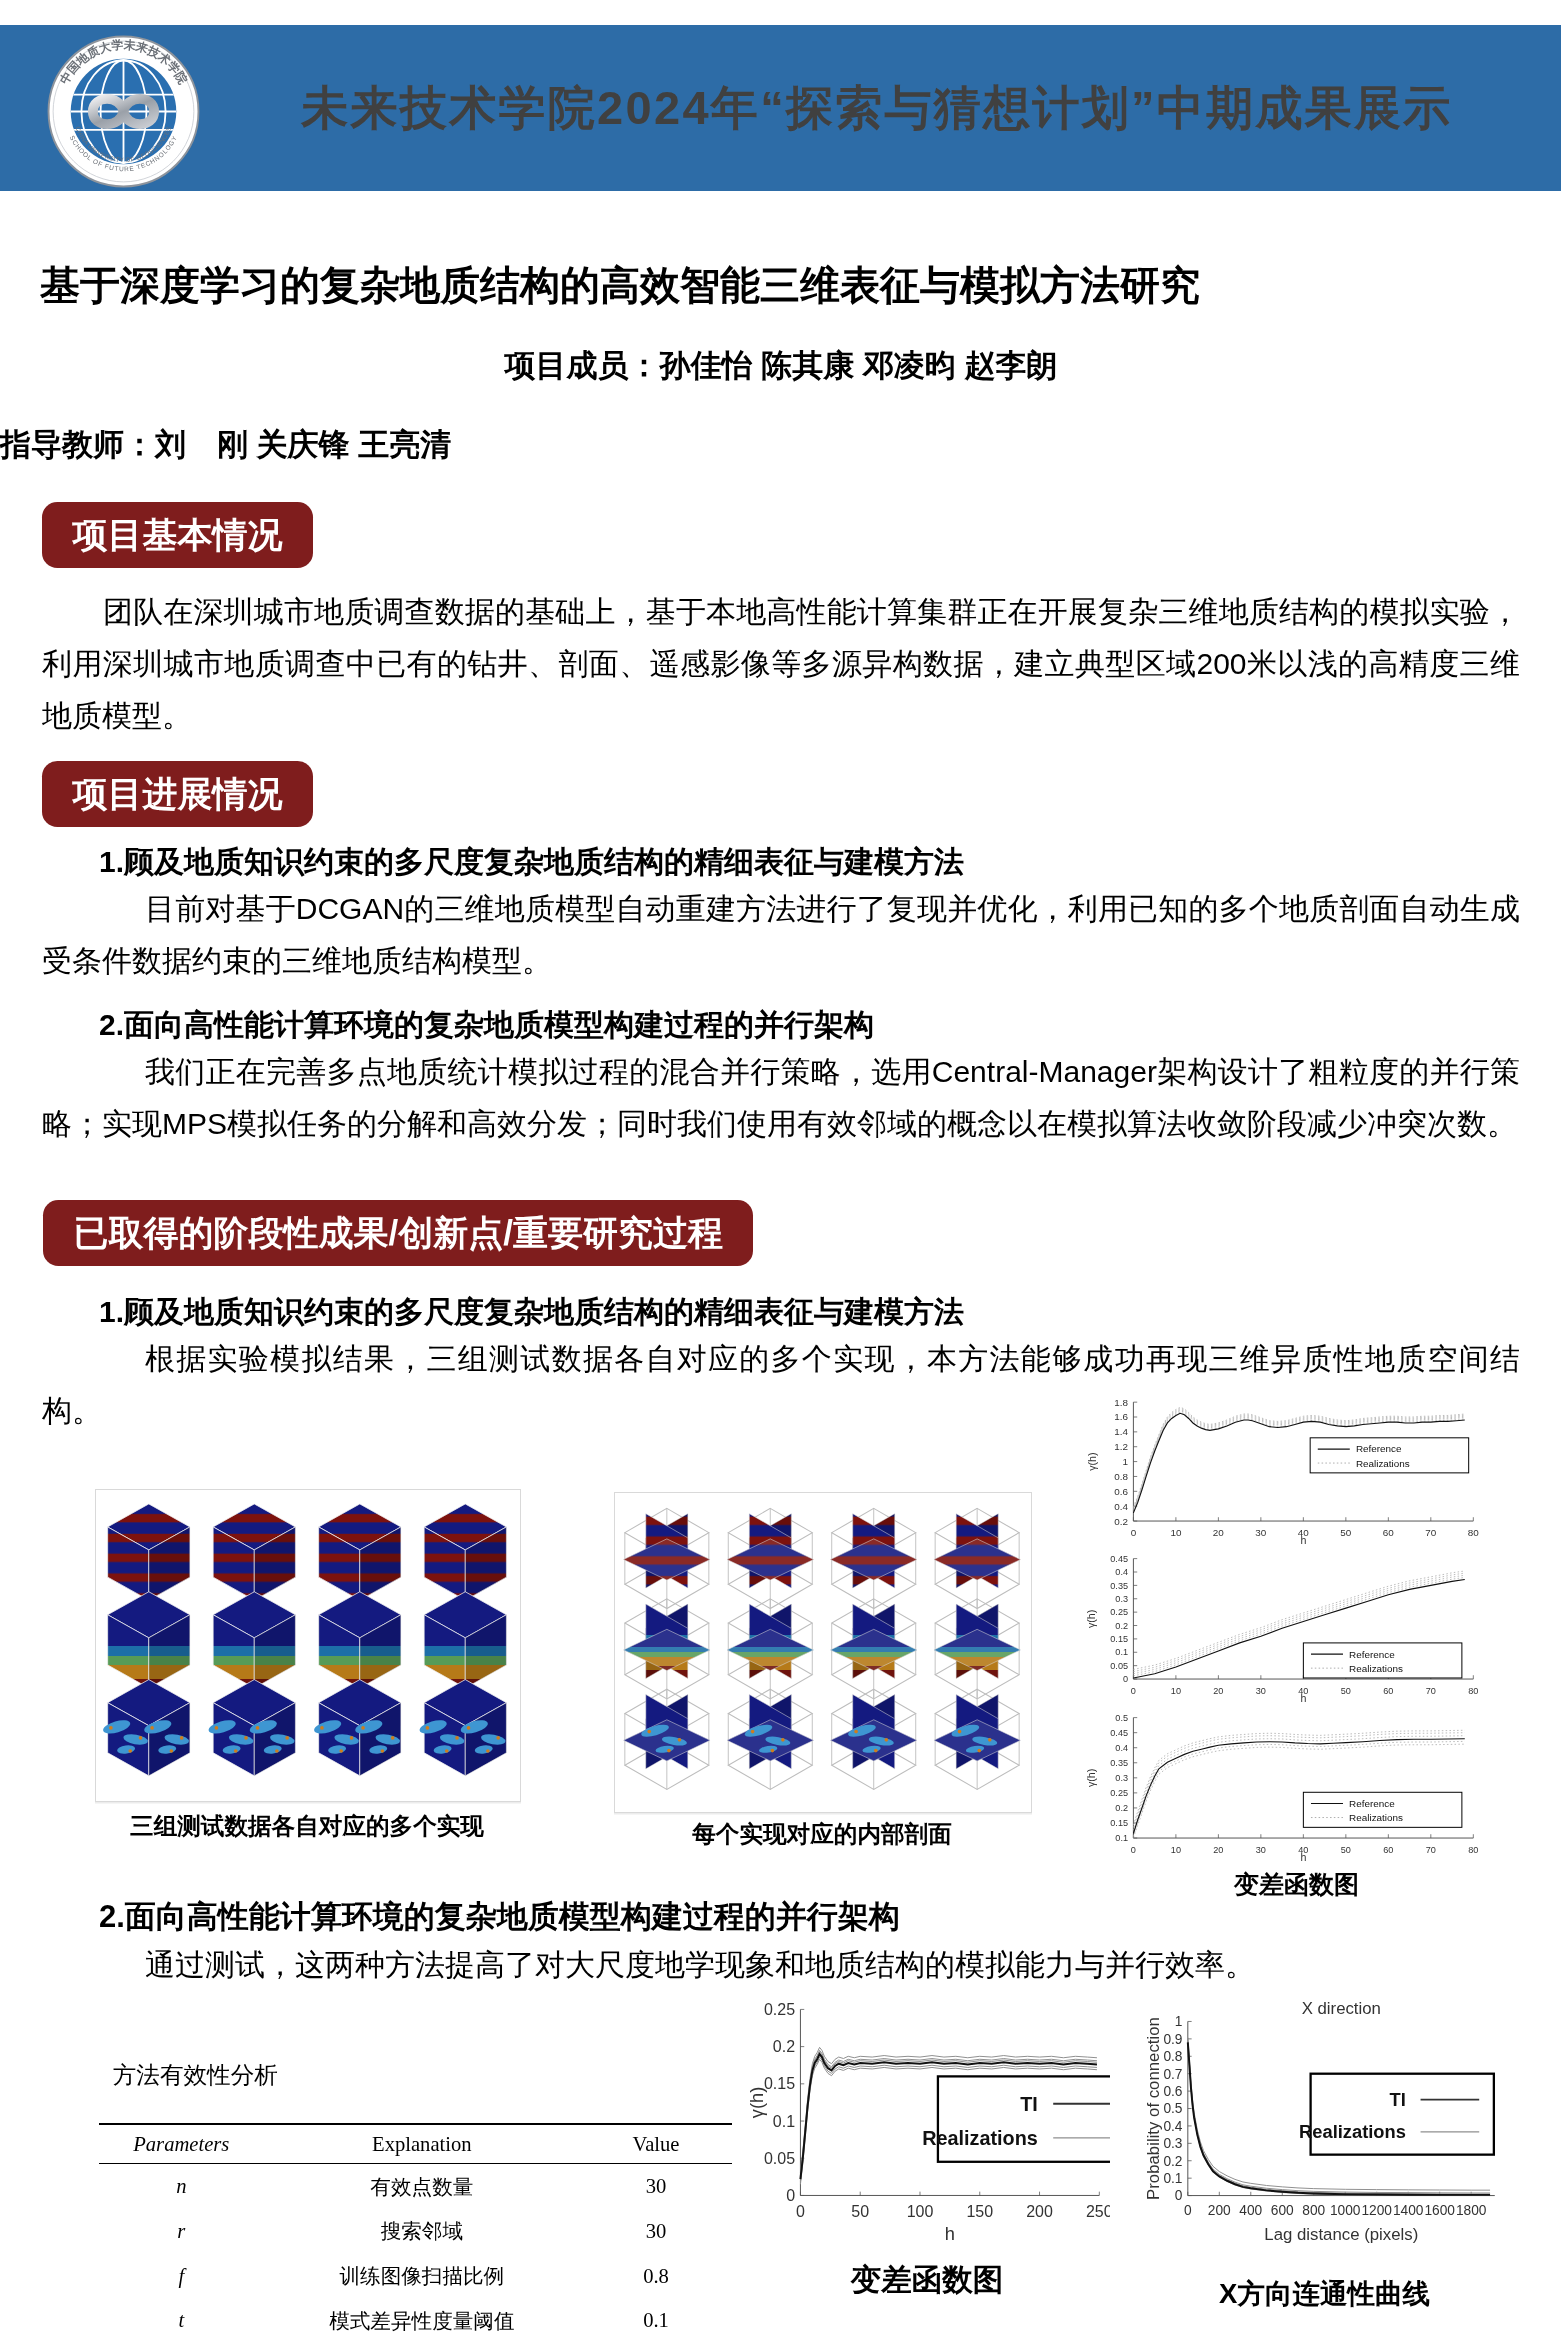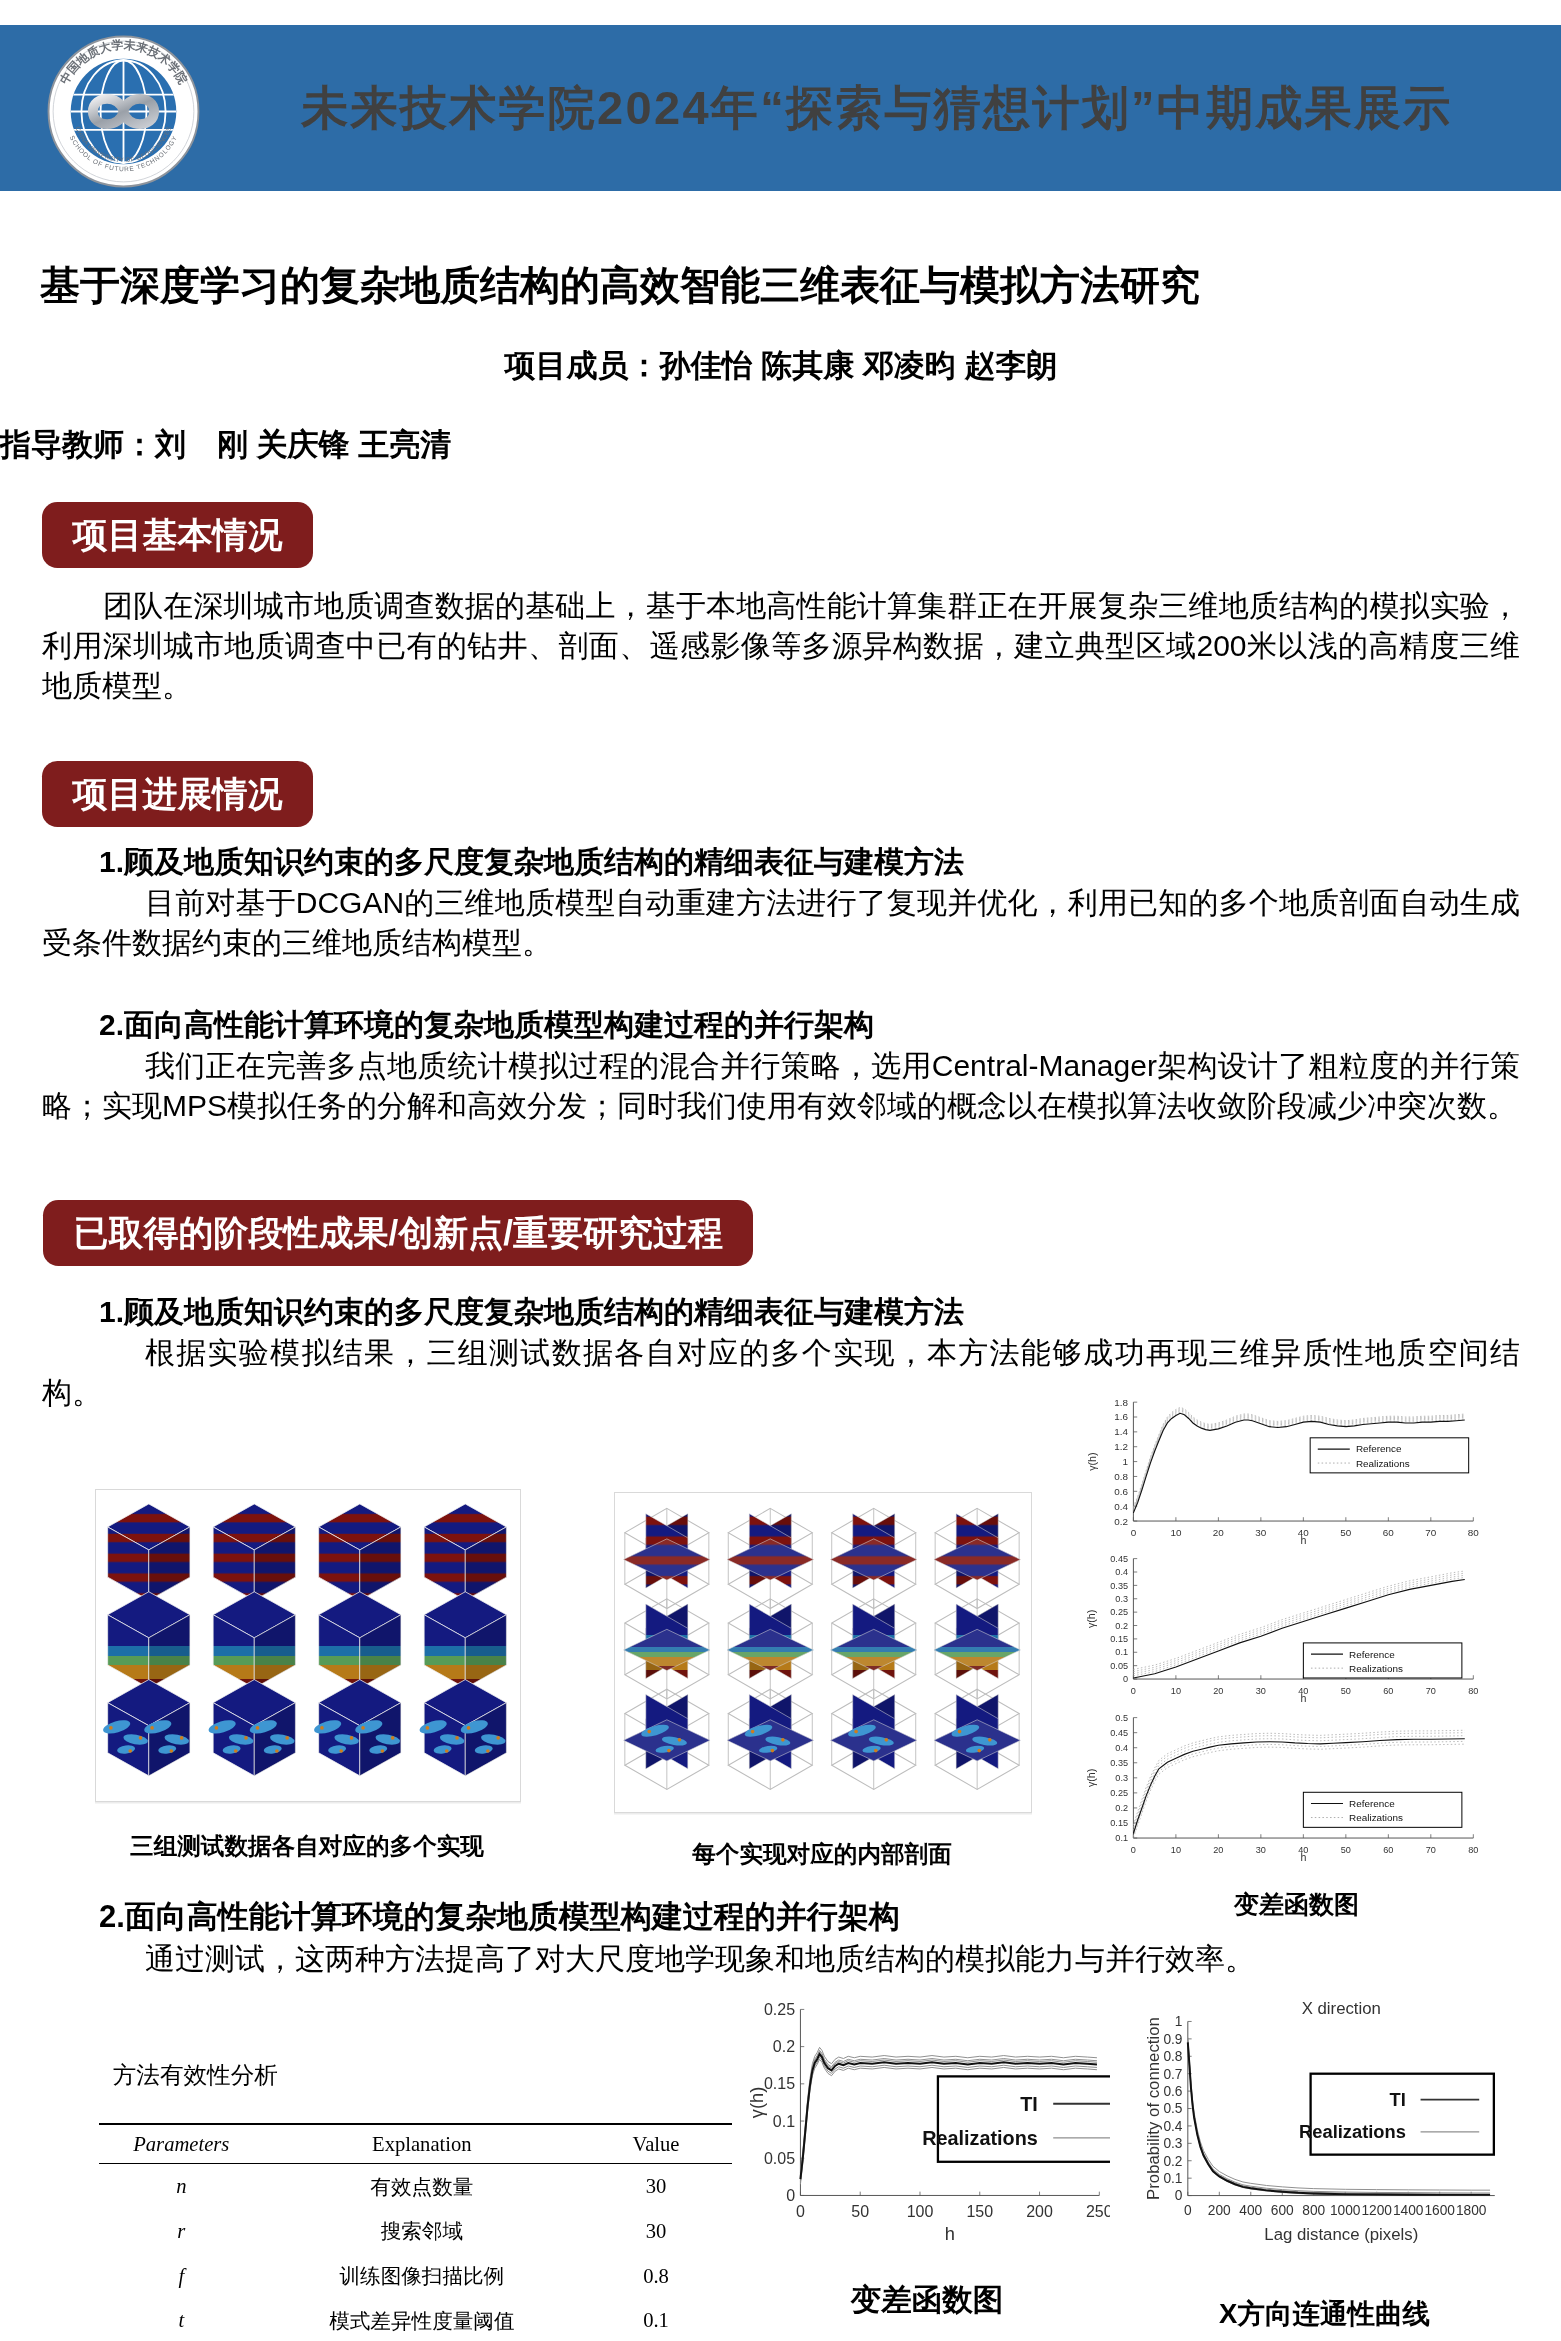--- a/index.html
+++ b/index.html
@@ -12,32 +12,32 @@
     color:#404040;font-size:47px;font-weight:700;letter-spacing:2.3px;white-space:nowrap;}
   
   .main-title{left:0;top:258px;width:1240px;text-align:center;font-size:40px;font-weight:700;}
   .members{left:0;top:345px;width:1562px;text-align:center;font-size:31px;font-weight:700;}
   .advisors{left:0;top:424px;width:1562px;text-align:left;font-size:31px;font-weight:700;}
   
   .badge{background:#7f1d1d;color:#fff;font-weight:700;font-size:35px;line-height:1;
     border-radius:15.3px;padding:15.3px 30.5px;display:inline-block;white-space:nowrap;}
   .b1{left:42px;top:502px;} .b2{left:42px;top:761px;} .b3{left:43px;top:1200px;}
   
-  .para{left:42px;width:1478px;font-size:30px;line-height:40px;text-align:justify;}
+  .para{left:42px;width:1478px;font-size:30px;line-height:52px;text-align:justify;}
   .p1{top:586px;text-indent:61px;}
   .item-h{left:99px;font-size:30px;font-weight:700;white-space:nowrap;}
   .ih1{top:842px;} .ib1{top:883px;text-indent:103px;}
   .ih2{top:1005px;} .ib2{top:1046px;text-indent:103px;}
   .rh1{top:1292px;} .rb1{top:1333px;text-indent:103px;}
   .rh2{top:1896px;font-size:31px;} .rb2{top:1939px;text-indent:103px;}
   
   .panel{background:#fff;border:0.8px solid #d9d9d9;box-shadow:0 1.5px 0 #ececec;}
   .panel-left{left:95px;top:1489px;width:424px;height:311px;}
   .panel-mid{left:614px;top:1492px;width:416px;height:319px;}
-  .fig-cap{font-weight:700;font-size:23.6px;text-align:center;white-space:nowrap;margin-top:20px;}
+  .fig-cap{font-weight:700;font-size:23.6px;text-align:center;white-space:nowrap;}
   .cap-left{left:95px;top:1810px;width:424px;}
   .cap-mid{left:614px;top:1818px;width:416px;}
   .cap-vario1{left:1083px;top:1868px;width:427px;font-size:25px;}
   .cap-vario2{left:744px;top:2260px;width:366px;font-size:30.5px;}
   .cap-connx{left:1142px;top:2276px;width:365px;font-size:27.5px;}
   
   .chart{position:absolute;}
   
   .tbl-wrap{left:99px;top:2059px;width:633px;}
   .tbl-title{font-size:23.6px;font-weight:400;margin:0 0 32px 13.7px;}

